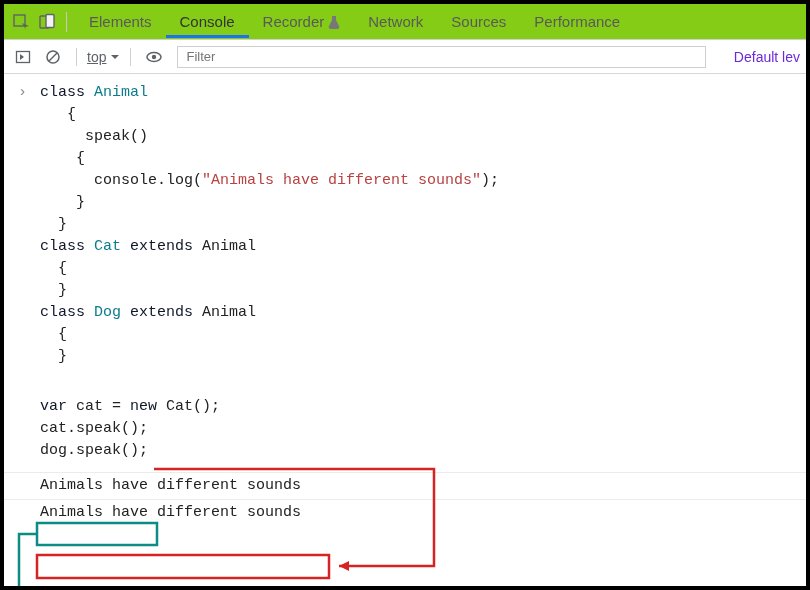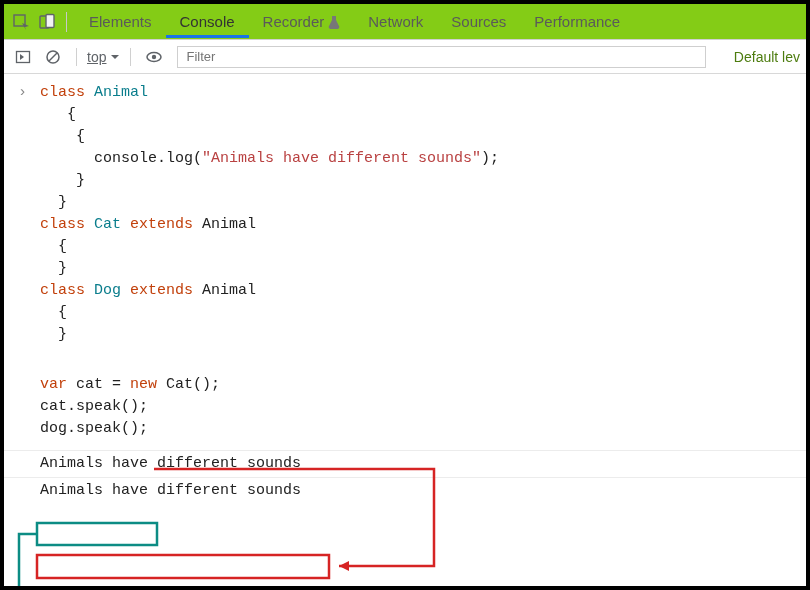--- a/index.html
+++ b/index.html
@@ -84,21 +84,21 @@
     flex: 1;
     height: 22px;
     border: 1px solid #cfcfcf;
     padding: 0 8px;
     font-size: 13px;
     color: #4d7c0f;
     outline: none;
     margin: 0 6px;
   }
   .toolbar .levels {
-    color: #4d7c0f;
+    color: #6d28d9;
     white-space: nowrap;
     margin-left: 18px;
   }
   
   .console {
     position: relative;
     font-family: Menlo, Consolas, "Courier New", monospace;
     font-size: 15px;
     line-height: 22px;
     color: #222;
@@ -111,21 +111,21 @@
   .gutter {
     width: 22px;
     flex: 0 0 22px;
     color: #888;
     user-select: none;
     text-align: left;
   }
   .code {
     white-space: pre;
   }
-  .kw   { color: #c2410c; }   
+  .kw   { color: #0f172a; }   
   .cls  { color: #0a7d8c; }
   .str  { color: #b94141; }
   .out-row {
     border-top: 1px solid #ececec;
     padding: 2px 0 2px 36px;
     white-space: pre;
   }
   
   .overlay { position:absolute; inset:0; pointer-events:none; }
 
@@ -203,20 +203,24 @@
     <div class="row">
       <span class="gutter">›</span>
       <span class="code"><span class="kw">class </span><span class="cls">Animal</span></span>
     </div>
     <div class="row">
         <span class="gutter"></span>
         <span class="code">   {</span>
       </div>
     <div class="row">
         <span class="gutter"></span>
+        <span class="code">     speak()</span>
+      </div>
+    <div class="row">
+        <span class="gutter"></span>
         <span class="code">    {</span>
       </div>
     <div class="row">
         <span class="gutter"></span>
         <span class="code"><span>      console.log(</span><span class="str">"Animals have different sounds"</span><span>);</span></span>
       </div>
     <div class="row">
         <span class="gutter"></span>
         <span class="code">    }</span>
       </div>

